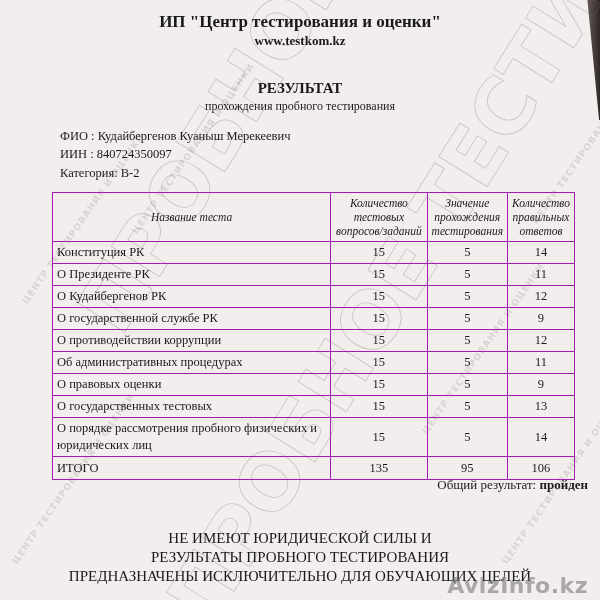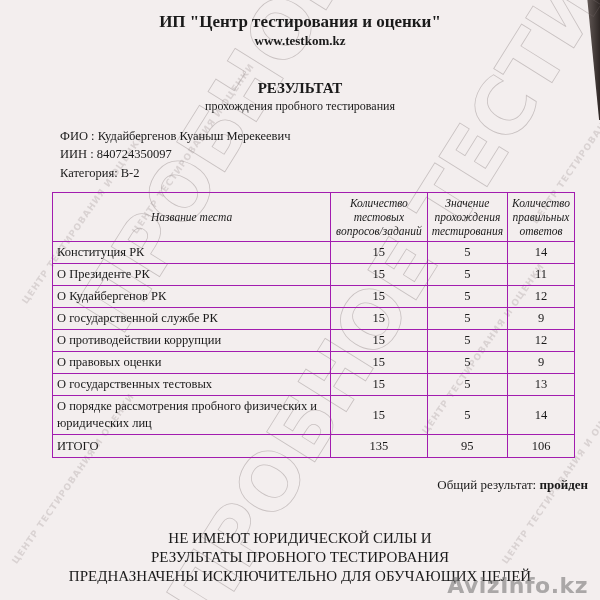--- a/index.html
+++ b/index.html
@@ -133,20 +133,26 @@
         <td class="num">5</td>
         <td class="num">9</td>
       </tr>
       <tr>
         <td>О противодействии коррупции</td>
         <td class="num">15</td>
         <td class="num">5</td>
         <td class="num">12</td>
       </tr>
       <tr>
+        <td>Об административных процедурах</td>
+        <td class="num">15</td>
+        <td class="num">5</td>
+        <td class="num">11</td>
+      </tr>
+      <tr>
         <td>О правовых оценки</td>
         <td class="num">15</td>
         <td class="num">5</td>
         <td class="num">9</td>
       </tr>
       <tr>
         <td>О государственных тестовых</td>
         <td class="num">15</td>
         <td class="num">5</td>
         <td class="num">13</td>

